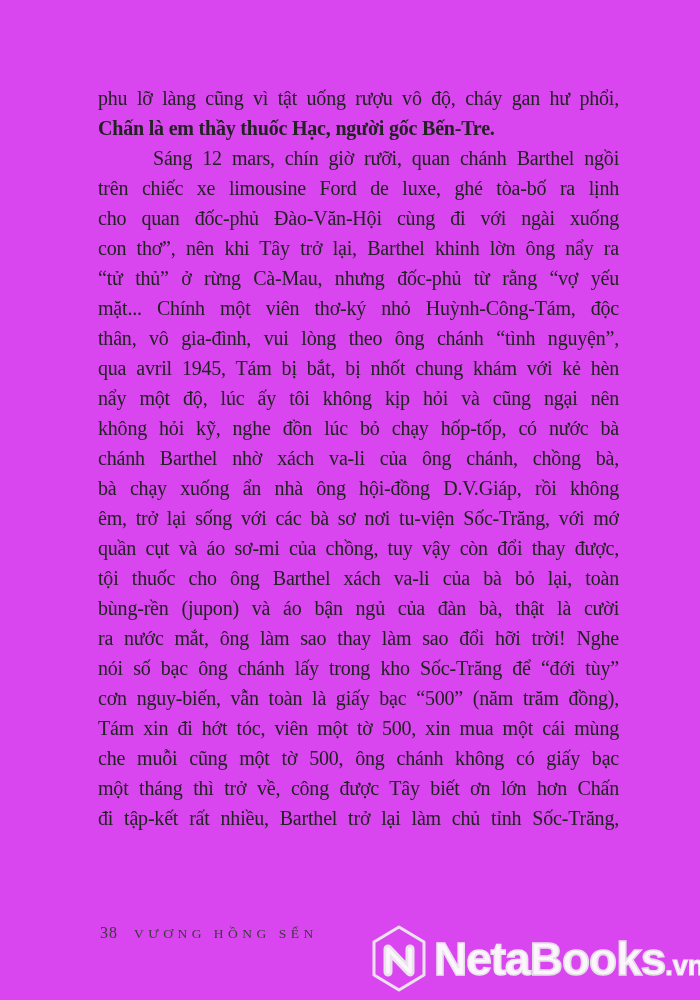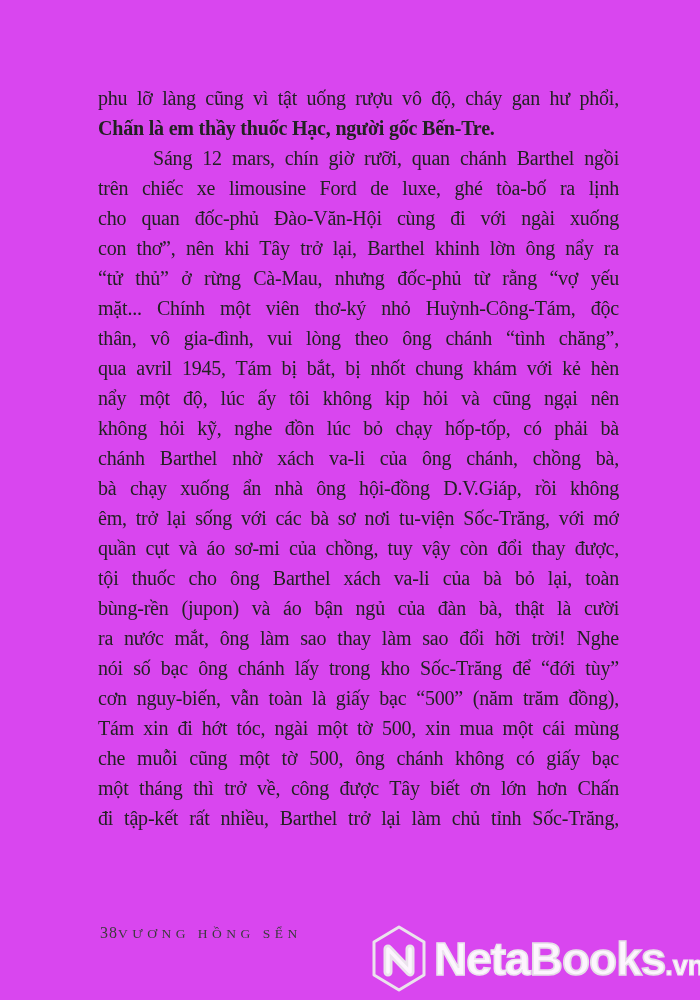--- a/index.html
+++ b/index.html
@@ -39,20 +39,21 @@
   
   .footer{
     position:absolute;
     left:100px;top:924px;
     color:#3b3b3b;
     white-space:nowrap;
   }
   .page-num{
     font-size:16px;
     letter-spacing:1px;
+    margin-right:16px;
     vertical-align:baseline;
   }
   .running-title{
     font-size:13.5px;
     letter-spacing:4.5px;
     vertical-align:baseline;
     text-align:right;
   }
   
   .watermark{
@@ -95,34 +96,34 @@
 
   <main class="body-text">
     <div class="line">phu lỡ làng cũng vì tật uống rượu vô độ, cháy gan hư phổi,</div>
     <div class="line para-end">Chấn là em thầy thuốc Hạc, người gốc Bến-Tre.</div>
     <div class="line indent">Sáng 12 mars, chín giờ rưỡi, quan chánh Barthel ngồi</div>
     <div class="line">trên chiếc xe limousine Ford de luxe, ghé tòa-bố ra lịnh</div>
     <div class="line">cho quan đốc-phủ Đào-Văn-Hội cùng đi với ngài xuống</div>
     <div class="line">con thơ”, nên khi Tây trở lại, Barthel khinh lờn ông nẩy ra</div>
     <div class="line">“tử thủ” ở rừng Cà-Mau, nhưng đốc-phủ từ rằng “vợ yếu</div>
     <div class="line">mặt... Chính một viên thơ-ký nhỏ Huỳnh-Công-Tám, độc</div>
-    <div class="line">thân, vô gia-đình, vui lòng theo ông chánh “tình chăng”,</div>
+    <div class="line">thân, vô gia-đình, vui lòng theo ông chánh “tình nguyện”,</div>
     <div class="line">qua avril 1945, Tám bị bắt, bị nhốt chung khám với kẻ hèn</div>
     <div class="line">nẩy một độ, lúc ấy tôi không kịp hỏi và cũng ngại nên</div>
-    <div class="line">không hỏi kỹ, nghe đồn lúc bỏ chạy hốp-tốp, có phải bà</div>
+    <div class="line">không hỏi kỹ, nghe đồn lúc bỏ chạy hốp-tốp, có nước bà</div>
     <div class="line">chánh Barthel nhờ xách va-li của ông chánh, chồng bà,</div>
     <div class="line">bà chạy xuống ẩn nhà ông hội-đồng D.V.Giáp, rồi không</div>
     <div class="line">êm, trở lại sống với các bà sơ nơi tu-viện Sốc-Trăng, với mớ</div>
     <div class="line">quần cụt và áo sơ-mi của chồng, tuy vậy còn đổi thay được,</div>
     <div class="line">tội thuốc cho ông Barthel xách va-li của bà bỏ lại, toàn</div>
     <div class="line">bùng-rền (jupon) và áo bận ngủ của đàn bà, thật là cười</div>
     <div class="line">ra nước mắt, ông làm sao thay làm sao đổi hỡi trời! Nghe</div>
     <div class="line">nói số bạc ông chánh lấy trong kho Sốc-Trăng để “đới tùy”</div>
     <div class="line">cơn nguy-biến, vẫn toàn là giấy bạc “500” (năm trăm đồng),</div>
-    <div class="line">Tám xin đi hớt tóc, ngài một tờ 500, xin mua một cái mùng</div>
+    <div class="line">Tám xin đi hớt tóc, viên một tờ 500, xin mua một cái mùng</div>
     <div class="line">che muỗi cũng một tờ 500, ông chánh không có giấy bạc</div>
     <div class="line">một tháng thì trở về, công được Tây biết ơn lớn hơn Chấn</div>
     <div class="line">đi tập-kết rất nhiều, Barthel trở lại làm chủ tỉnh Sốc-Trăng,</div>
   </main>
 
   <footer class="footer">
     <span class="page-num">38</span><span class="running-title">VƯƠNG HỒNG SỂN</span>
   </footer>
 
   <div class="watermark">

